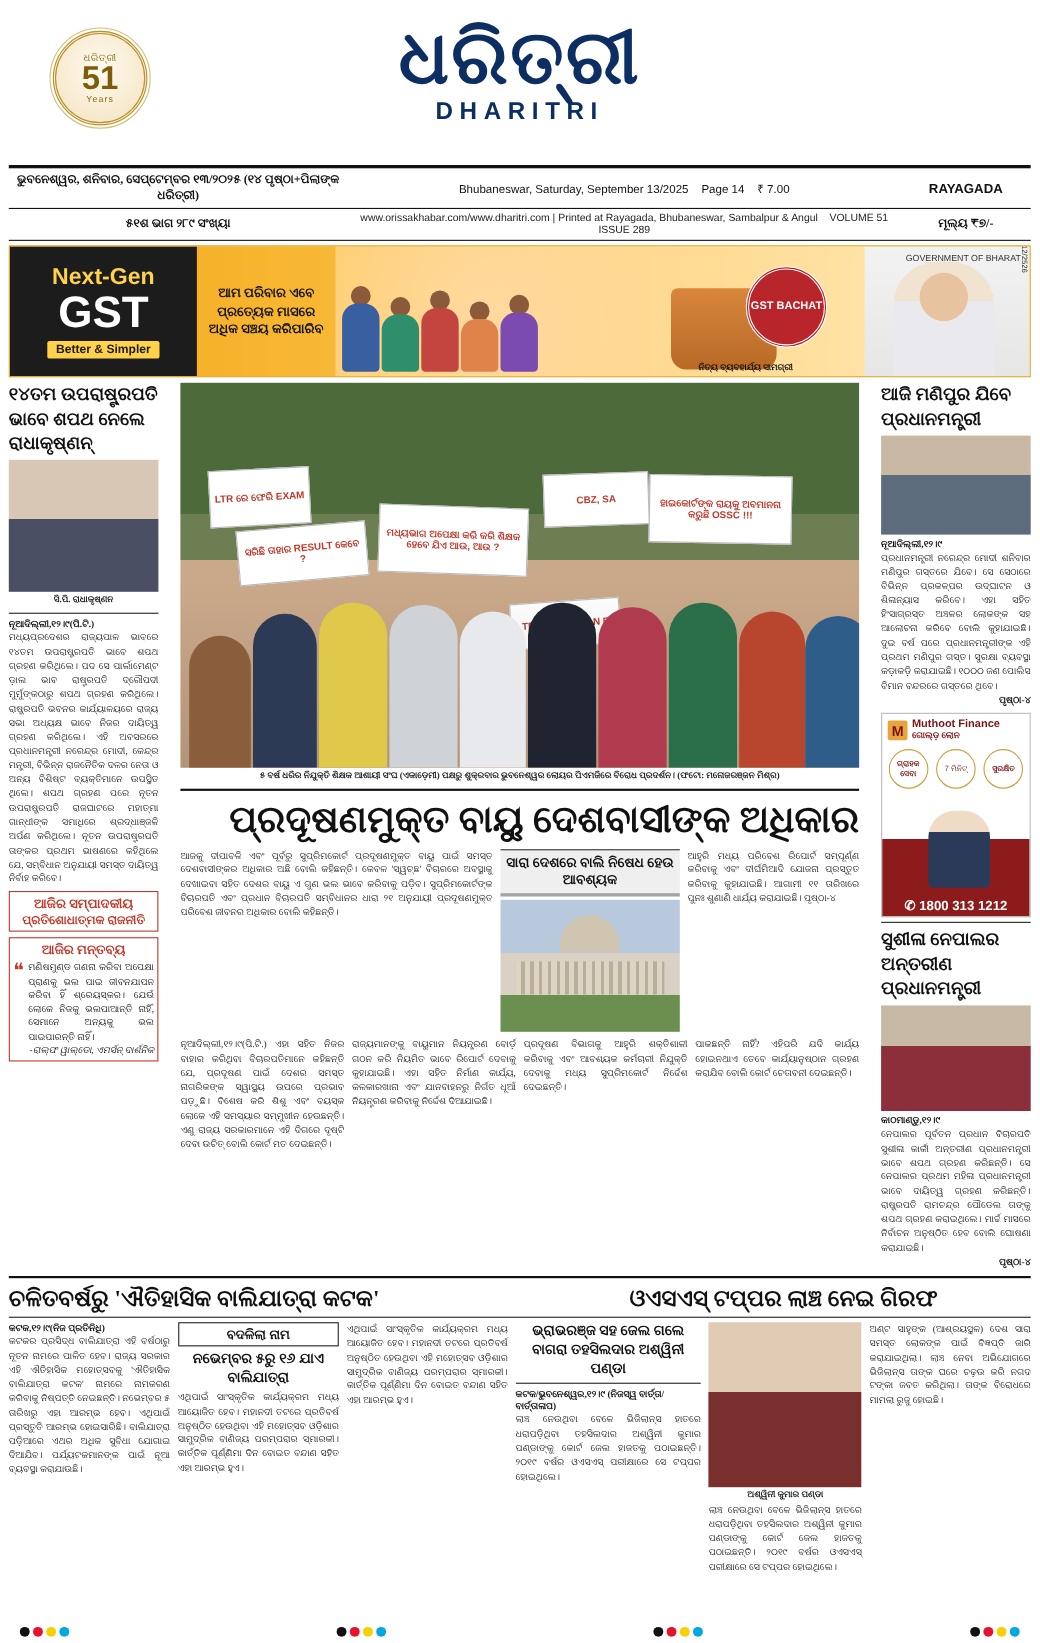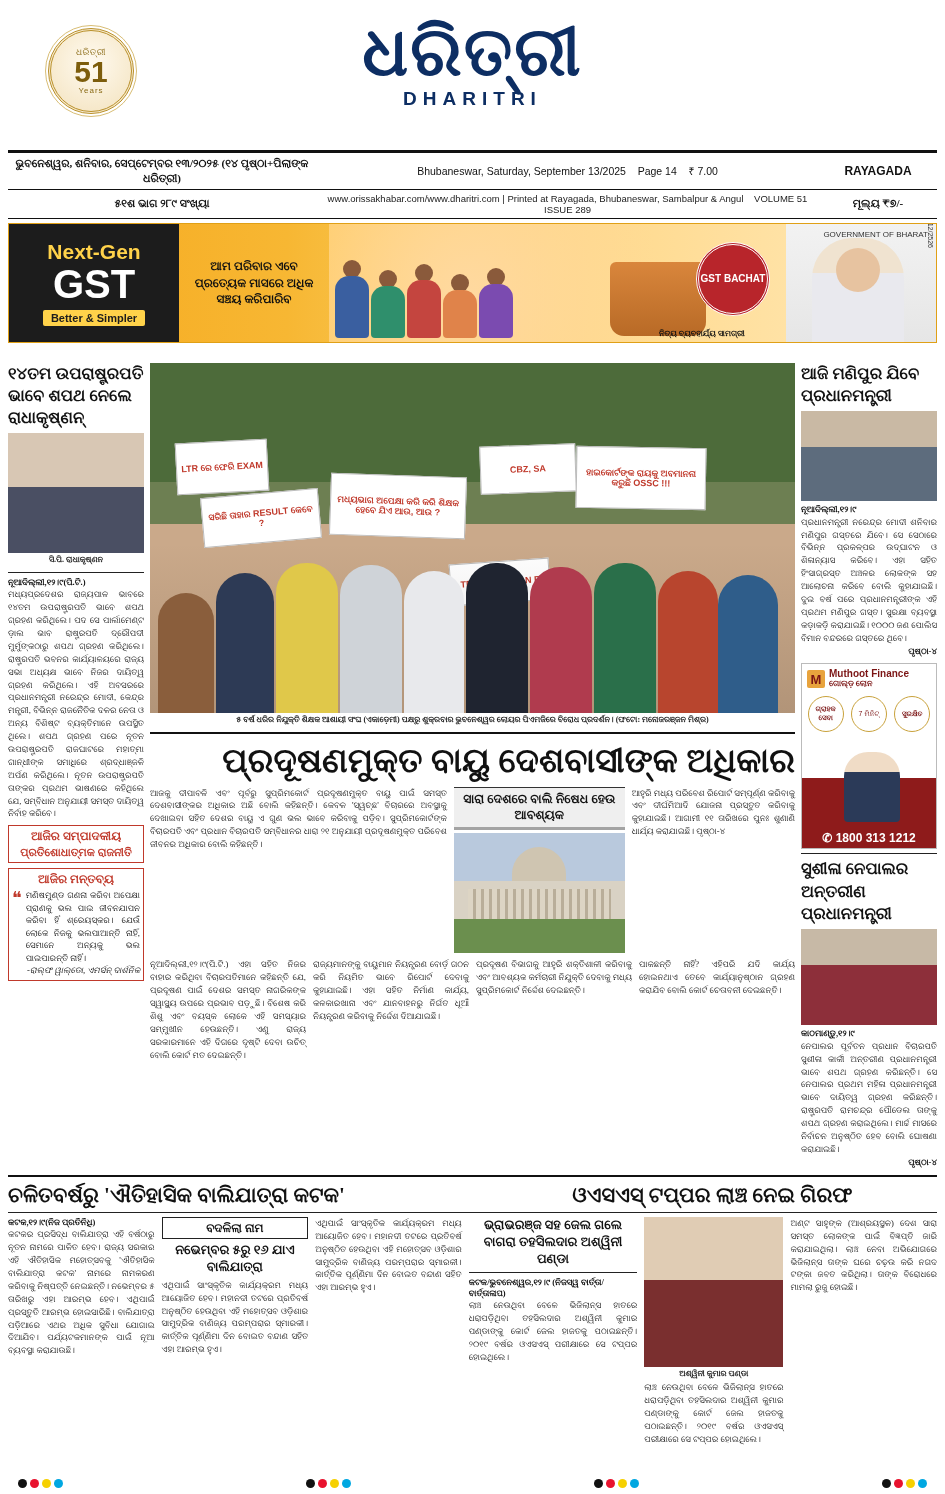--- a/index.html
+++ b/index.html
@@ -29,21 +29,21 @@
   .anniv:after{
     content:""; position:absolute; left:-6px; right:-6px; top:-6px; bottom:-6px;
     border-radius:50%; border:1px solid #d8bd74;
   }
   .title-wrap { text-align:center; padding-top:12px; }
   .title-odia {
     font-size:68px; line-height:1; font-weight:bold; color:#0d2e63;
     font-family:"Liberation Serif", serif; letter-spacing:2px;
   }
   .title-en {
-    font-size:19px; letter-spacing:6px; font-weight:bold; color:#0d2e63; margin-top:2px;
+    font-size:22px; letter-spacing:6px; font-weight:bold; color:#0d2e63; margin-top:2px;
   }
 
   
   .rule-thick { height:3px; background:#111; margin:4px 0 0; }
   .rule-thin { height:1px; background:#111; margin:0; }
   .infobar {
     display:flex; align-items:center; font-size:10.5px; padding:3px 4px; gap:8px;
   }
   .infobar .left { flex:0 0 300px; text-align:center; font-size:11px; }
   .infobar .mid { flex:1; text-align:center; }
@@ -61,49 +61,49 @@
   }
   .ad-left {
     width:170px; height:100%; background:#1c1c1c; color:#fff;
     display:flex; flex-direction:column; align-items:center; justify-content:center;
     padding:4px; text-align:center;
   }
   .ad-left .l1 { color:#ffd24a; font-size:21px; font-weight:bold; }
   .ad-left .l2 { font-size:40px; font-weight:bold; color:#fff; line-height:1; }
   .ad-left .l3 { margin-top:6px; background:#ffd24a; color:#1c1c1c; font-size:11px;
                  font-weight:bold; padding:2px 8px; border-radius:2px;}
-  .ad-odia { width:150px; font-size:12px; color:#0a4a2a; text-align:center; line-height:1.5; padding:0 6px;}
+  .ad-odia { width:126px; font-size:12px; color:#0a4a2a; text-align:center; line-height:1.5; padding:0 6px;}
   .ad-photo { flex:1; height:100%; position:relative; background:
       radial-gradient(circle at 30% 60%, #ffd9a0, transparent 60%),
       linear-gradient(90deg,#ffcd6b,#ffe2a5);}
   .fam { position:absolute; bottom:4px; display:flex; align-items:flex-end; gap:2px; left:6px;}
   .person { width:34px; border-radius:14px 14px 4px 4px; }
   .p1{height:62px;background:#3a5fa0;} .p2{height:52px;background:#2f8f6c;}
   .p3{height:58px;background:#c4453f;} .p4{height:48px;background:#e0834a;}
   .p5{height:54px;background:#7b4bb0;}
   .head { width:18px;height:18px;border-radius:50%;background:#8a5a3b;margin:0 auto -2px;}
   .basket{position:absolute;right:80px;bottom:6px;width:96px;height:74px;
     background:linear-gradient(180deg,#d9863c,#b86a26); border-radius:6px 6px 14px 14px;}
-  .gst-seal{ position:absolute; right:16px; top:18px; width:74px;height:74px;border-radius:50%;
+  .gst-seal{ position:absolute; right:34px; top:18px; width:74px;height:74px;border-radius:50%;
     background:#b8252b;color:#fff;display:flex;align-items:center;justify-content:center;
     font-size:10px;font-weight:bold;text-align:center;border:3px double #fff;}
   .ad-right{width:150px;height:100%;position:relative;
     background:linear-gradient(180deg,#f2f2f2,#e6e6e6);padding-left:48px;}
   .emblem{position:absolute;top:6px;right:8px;font-size:8px;text-align:center;color:#333;}
   .modi{position:absolute;bottom:0;left:26px;width:92px;height:104px;
     background:linear-gradient(180deg,#f0e3d0 0 34%, #e9e9ee 34% 100%);
     border-radius:40px 40px 0 0;}
   .modi:after{content:"";position:absolute;top:10px;left:24px;width:44px;height:44px;
     border-radius:50%;background:#e7c3a0;}
   .crc{position:absolute; right:2px; top:24px; transform:rotate(90deg); transform-origin:right top;
        font-size:7px; color:#333; white-space:nowrap;}
   .ad-tag{position:absolute;bottom:2px;left:330px;font-size:8px;color:#4a2c0b;}
 
   
-  .main { display:flex; gap:6px; margin-top:20px; }
+  .main { display:flex; gap:20px; margin-top:5px; }
   .col-left { width:136px; }
   .col-center { flex:1; }
   .col-right { width:136px; }
 
   .hl-odia {
     font-family:"Liberation Serif", serif; font-weight:bold; color:#111; line-height:1.35;
   }
   .left-head { font-size:16.5px; line-height:1.35; font-weight:bold; }
   .photo-box { background:#cfcfcf; position:relative; overflow:hidden; }
   .cap { font-size:8px; text-align:center; color:#222; padding:2px 1px; line-height:1.3;}

